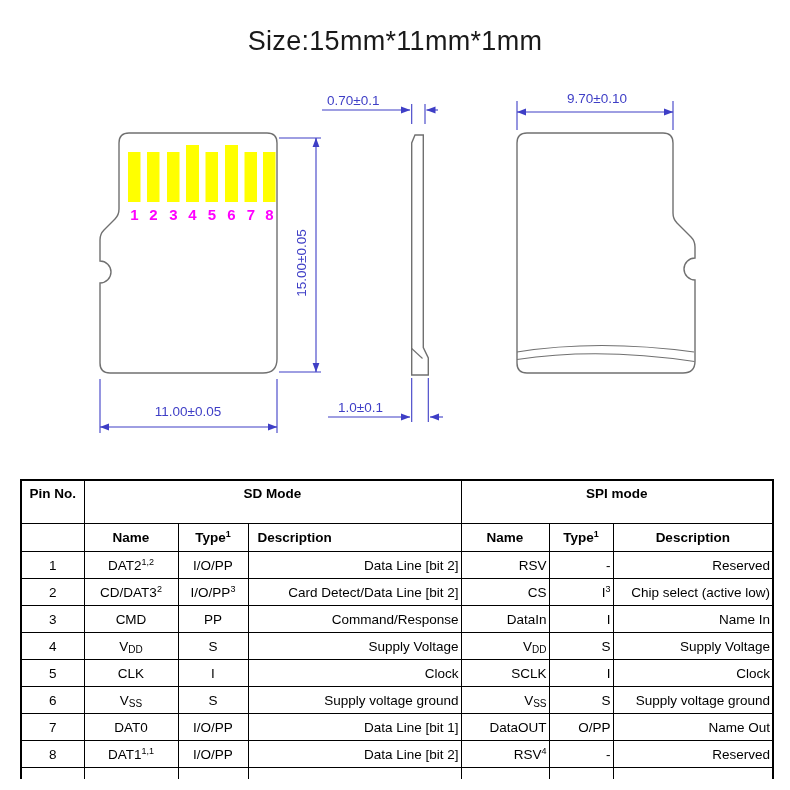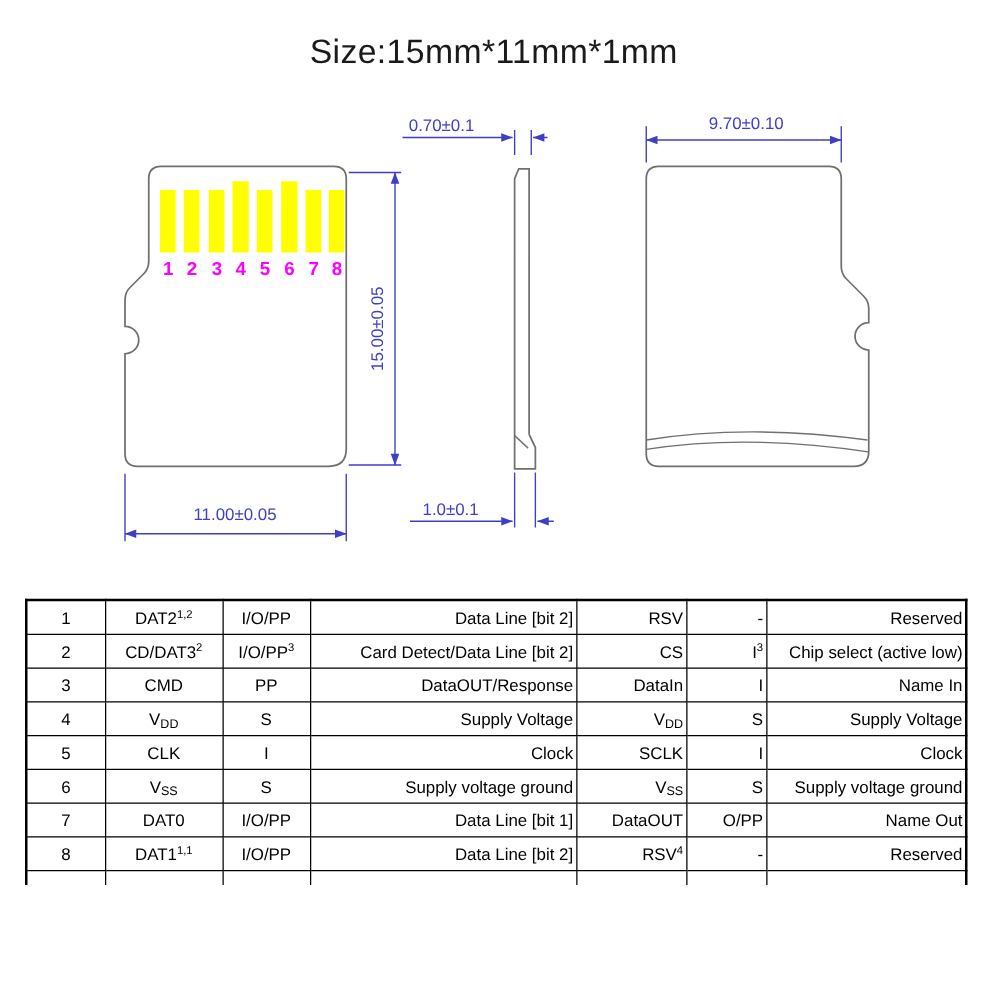--- a/index.html
+++ b/index.html
@@ -125,20 +125,34 @@
     <colgroup>
       <col style="width:63px">
         <col style="width:94px">
         <col style="width:70px">
         <col style="width:213px">
       <col style="width:88px">
         <col style="width:64px">
         <col style="width:160px">
     </colgroup>
     <tbody>
+        <tr class="hdr1">
+      <th>Pin No.</th>
+      <th colspan="3">SD Mode</th>
+      <th colspan="3">SPI mode</th>
+    </tr>
+    <tr class="hdr2">
+      <th></th>
+      <th>Name</th>
+      <th>Type<sup>1</sup></th>
+      <th class="lalign">Description</th>
+      <th>Name</th>
+      <th>Type<sup>1</sup></th>
+      <th>Description</th>
+    </tr>
 
     <tr class="datarow">
       <td class="ctr">1</td>
       <td class="ctr">DAT2<sup>1,2</sup></td>
       <td class="ctr">I/O/PP</td>
       <td class="lft">Data Line [bit 2]</td>
       <td class="lft">RSV</td>
       <td class="lft">-</td>
       <td class="lft">Reserved</td>
     </tr>
@@ -148,21 +162,21 @@
       <td class="ctr">I/O/PP<sup>3</sup></td>
       <td class="lft">Card Detect/Data Line [bit 2]</td>
       <td class="lft">CS</td>
       <td class="lft">I<sup>3</sup></td>
       <td class="lft">Chip select (active low)</td>
     </tr>
     <tr class="datarow">
       <td class="ctr">3</td>
       <td class="ctr">CMD</td>
       <td class="ctr">PP</td>
-      <td class="lft">DataOUT/Response</td>
+      <td class="lft">Command/Response</td>
       <td class="lft">DataIn</td>
       <td class="lft">I</td>
       <td class="lft">Name In</td>
     </tr>
     <tr class="datarow">
       <td class="ctr">4</td>
       <td class="ctr">V<sub>DD</sub></td>
       <td class="ctr">S</td>
       <td class="lft">Supply Voltage</td>
       <td class="lft">V<sub>DD</sub></td>

